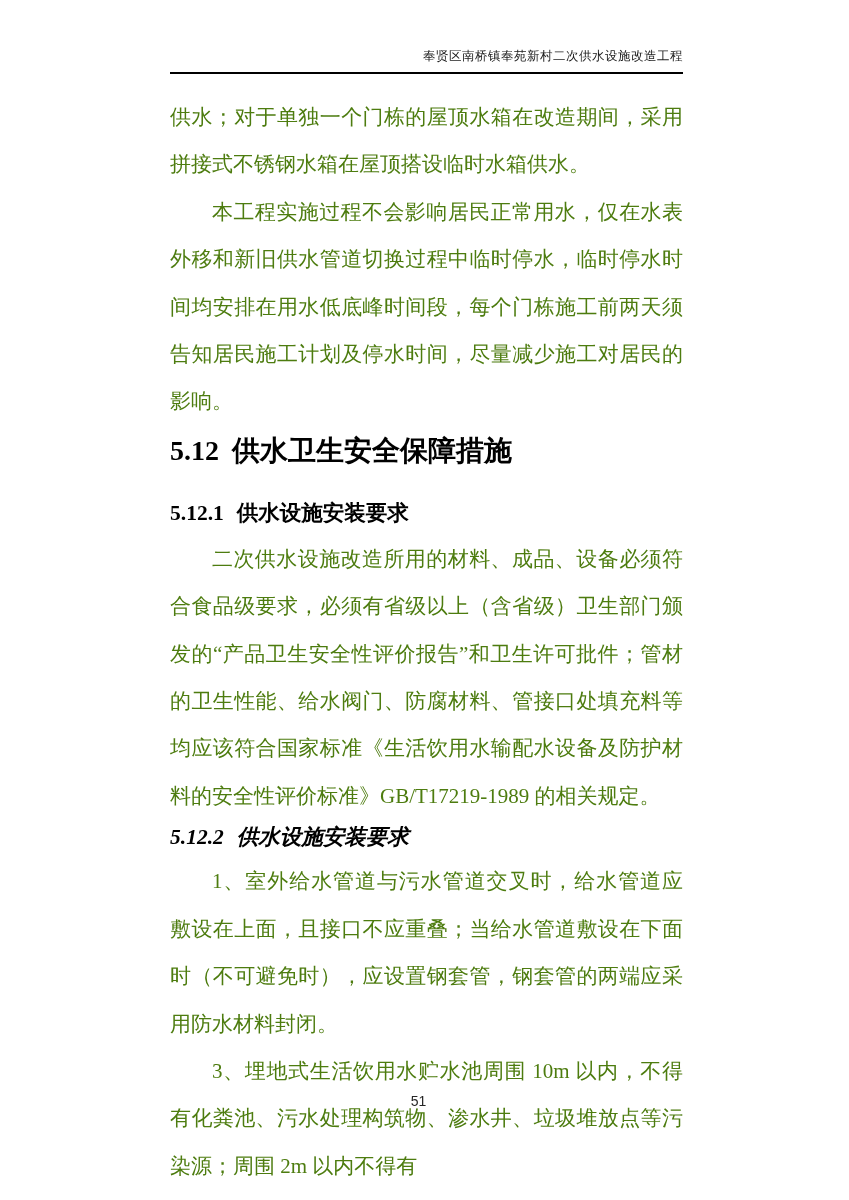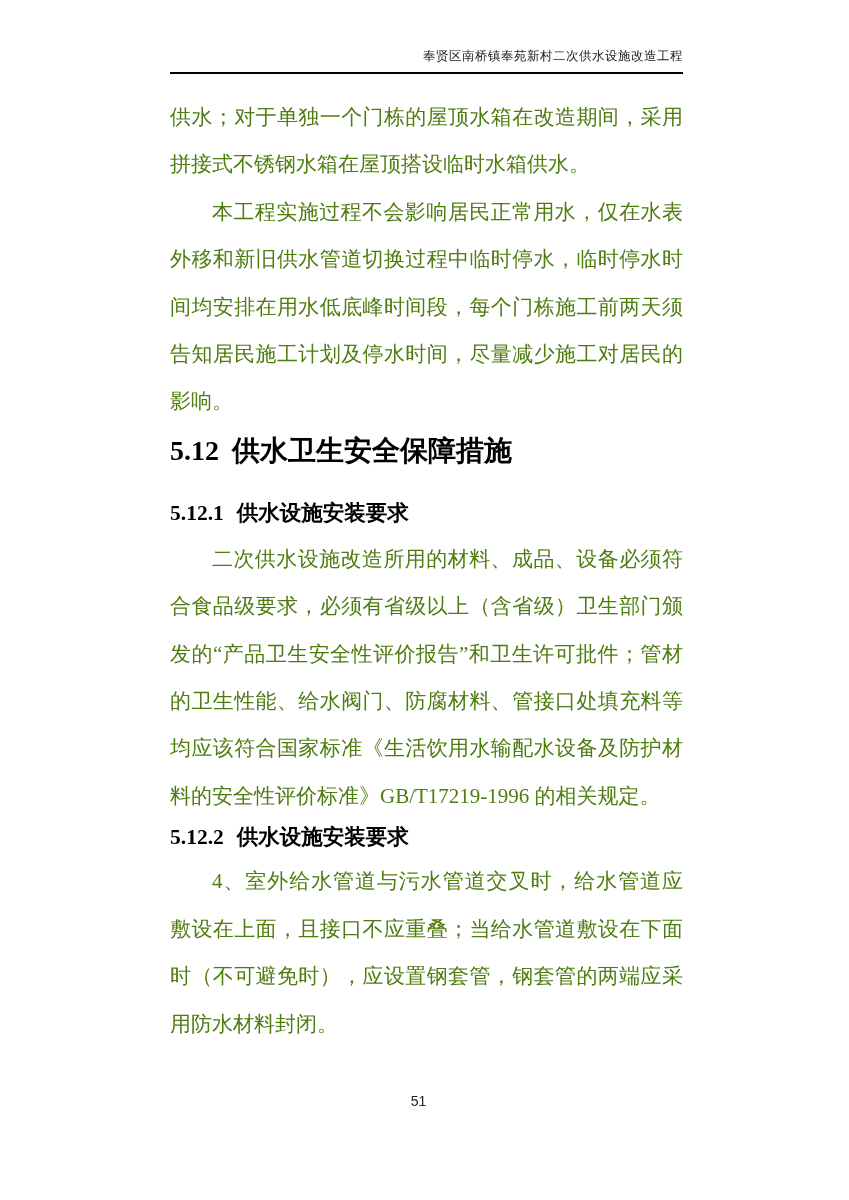--- a/index.html
+++ b/index.html
@@ -61,20 +61,21 @@
     font-weight: 700;
     margin: 31px 0 8px 0;
     color: #000000;
   }
   .sec-h3 {
     font-size: 21.5px;
     line-height: 30px;
     font-weight: 700;
     margin: 2px 0 6px 0;
     color: #000000;
+    font-style: italic;
   }
   .sec-num {
     display: inline-block;
     margin-right: 13px;
   }
   .footer-page {
     position: absolute;
     left: 0;
     right: 12px;
     top: 1093px;
@@ -97,25 +98,26 @@
   <div class="content">
 
     <p class="para cont">供水；对于单独一个门栋的屋顶水箱在改造期间，采用拼接式不锈钢水箱在屋顶搭设临时水箱供水。</p>
 
     <p class="para">本工程实施过程不会影响居民正常用水，仅在水表外移和新旧供水管道切换过程中临时停水，临时停水时间均安排在用水低底峰时间段，每个门栋施工前两天须告知居民施工计划及停水时间，尽量减少施工对居民的影响。</p>
 
     <h1 class="sec-h1"><span class="sec-num">5.12</span><span>供水卫生安全保障措施</span></h1>
 
     <h2 class="sec-h2"><span class="sec-num">5.12.1</span><span>供水设施安装要求</span></h2>
 
-    <p class="para">二次供水设施改造所用的材料、成品、设备必须符合食品级要求，必须有省级以上（含省级）卫生部门颁发的“产品卫生安全性评价报告”和卫生许可批件；管材的卫生性能、给水阀门、防腐材料、管接口处填充料等均应该符合国家标准《生活饮用水输配水设备及防护材料的安全性评价标准》GB/T17219-1996 的相关规定。</p>
+    <p class="para">二次供水设施改造所用的材料、成品、设备必须符合食品级要求，必须有省级以上（含省级）卫生部门颁发的“产品卫生安全性评价报告”和卫生许可批件；管材的卫生性能、给水阀门、防腐材料、管接口处填充料等均应该符合国家标准《生活饮用水输配水设备及防护材料的安全性评价标准》GB/T17219-1989 的相关规定。</p>
 
     <h2 class="sec-h3"><span class="sec-num">5.12.2</span><span>供水设施安装要求</span></h2>
 
-    <p class="para">4、室外给水管道与污水管道交叉时，给水管道应敷设在上面，且接口不应重叠；当给水管道敷设在下面时（不可避免时），应设置钢套管，钢套管的两端应采用防水材料封闭。</p>
+    <p class="para">1、室外给水管道与污水管道交叉时，给水管道应敷设在上面，且接口不应重叠；当给水管道敷设在下面时（不可避免时），应设置钢套管，钢套管的两端应采用防水材料封闭。</p>
 
 
+    <p class="para">3、埋地式生活饮用水贮水池周围 10m 以内，不得有化粪池、污水处理构筑物、渗水井、垃圾堆放点等污染源；周围 2m 以内不得有</p>
 
   </div>
 
   <div class="footer-page">51</div>
 
 </div>
 
 </body></html>

